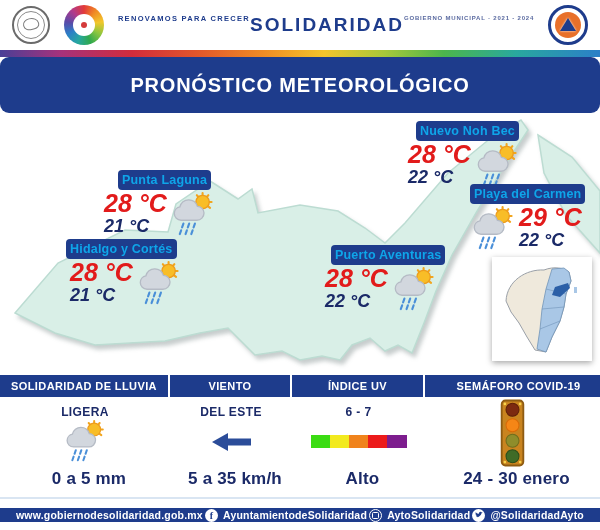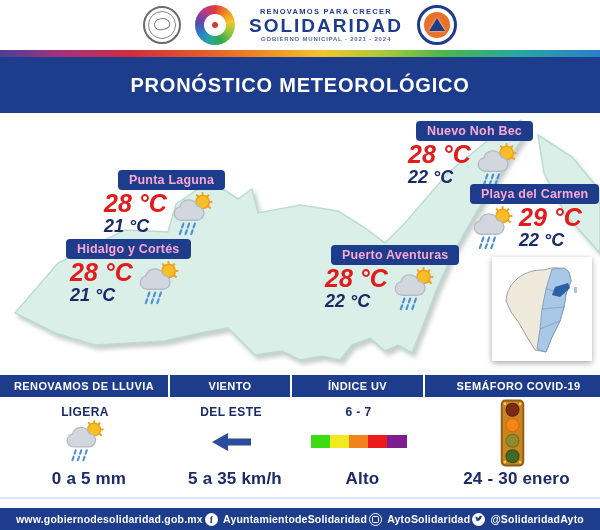--- a/index.html
+++ b/index.html
@@ -10,39 +10,39 @@
   }
   
   .top-header{height:50px;display:flex;align-items:center;justify-content:center;gap:14px;background:#fff;}
   .seal{width:38px;height:38px;border-radius:50%;border:2px solid #6b6b6b;position:relative;box-sizing:border-box;}
   .seal:before{content:"";position:absolute;inset:3px;border-radius:50%;border:1px solid #8a8a8a;}
   .seal:after{content:"";position:absolute;left:9px;top:10px;width:14px;height:10px;border-radius:50% 60% 40% 50%;border:1.5px solid #7b7b7b;transform:rotate(-15deg);}
   .color-logo{width:40px;height:40px;border-radius:50%;position:relative;
     background:conic-gradient(#e23a3a,#f08a23,#f2c72c,#8cc63f,#2fa84f,#27a7a0,#2b7fc8,#5a4aa8,#b03a8c,#e23a3a);}
   .color-logo:after{content:"";position:absolute;inset:9px;background:#fff;border-radius:50%;}
   .color-logo .dot{position:absolute;left:17px;top:17px;width:6px;height:6px;border-radius:50%;background:#d43a3a;z-index:2;}
-  .brand-block{display:flex;flex-direction:column;align-items:center;line-height:1.05;color:#1e3c8c;}
+  .brand-block{display:flex;flex-direction:row;line-height:1.05;color:#1e3c8c;}
   .brand-tag{font-size:7.5px;font-weight:bold;letter-spacing:1.3px;}
   .brand-name{font-size:19px;font-weight:bold;letter-spacing:2px;}
   .brand-sub{font-size:6px;font-weight:bold;letter-spacing:.8px;color:#5a6aa0;}
   .pc-logo{width:40px;height:40px;border-radius:50%;border:3px solid #1e3c8c;background:#fff;display:flex;align-items:center;justify-content:center;box-sizing:border-box;}
   .pc-inner{width:26px;height:26px;border-radius:50%;background:#e8702a;display:flex;align-items:center;justify-content:center;}
   .pc-tri{width:0;height:0;border-left:8px solid transparent;border-right:8px solid transparent;border-bottom:13px solid #1e3c8c;margin-top:-2px;filter:drop-shadow(0 0 1px #fff);}
   
   .rainbow{height:7px;background:linear-gradient(90deg,#4a3f96 0%,#a5327c 10%,#d22c3c 22%,#e2572b 33%,#ef8c25 44%,#f4c52c 54%,#a8c93a 64%,#4cb64c 74%,#29a89e 86%,#2b7fc8 100%);}
   
-  .banner{height:56px;background:var(--brand);color:#fff;text-align:center;display:flex;flex-direction:column;justify-content:center;gap:3px;}
+  .banner{height:56px;background:var(--brand);color:#fff;text-align:center;display:flex;flex-direction:column;justify-content:center;gap:3px;border-radius:9px;}
   .banner-title{font-size:20px;font-weight:bold;letter-spacing:.8px;}
   .banner-date{font-size:14px;font-weight:bold;letter-spacing:.4px;}
   
   .map-section{position:relative;height:256px;background:#fff;}
   .mainmap{position:absolute;inset:0;}
   .mainmap .land{filter:drop-shadow(3px 4px 2px rgba(70,90,90,.30));}
   .city{position:absolute;z-index:3;}
-  .city-label{display:inline-block;background:var(--brand);color:#f9a8d4;font-size:12.5px;font-weight:bold;padding:3px 11px;border-radius:4px;white-space:nowrap;letter-spacing:.2px;}
+  .city-label{display:inline-block;background:var(--brand);color:#0ea5e9;font-size:12.5px;font-weight:bold;padding:3px 4px;border-radius:4px;white-space:nowrap;letter-spacing:.2px;}
   .city-row{display:flex;align-items:flex-start;gap:3px;margin-top:1px;}
   .temps{display:flex;flex-direction:column;line-height:1.02;font-style:italic;}
   .temp-high{color:var(--temp-high);font-size:25px;font-weight:bold;white-space:nowrap;}
   .temp-low{color:var(--temp-low);font-size:18px;font-weight:bold;white-space:nowrap;}
   .wicon{width:46px;height:46px;}
   .city-punta{left:104px;top:57px;}
   .city-punta .city-label{margin-left:14px;}
   .city-nohbec{left:408px;top:8px;}
   .city-nohbec .city-label{margin-left:8px;}
   .city-playa{left:470px;top:71px;}
@@ -60,21 +60,21 @@
   .panel-value{font-size:12px;font-weight:bold;color:var(--temp-low);letter-spacing:.4px;}
   .panel-detail{font-size:17px;font-weight:bold;color:var(--temp-low);margin-top:auto;margin-bottom:8px;letter-spacing:.2px;padding-left:8px;}
   .rain-icon{width:44px;height:44px;margin-top:0px;}
   .wind-arrow{width:40px;height:22px;margin-top:12px;}
   .uv-bar{display:flex;width:96px;height:13px;margin-top:16px;}
   .uv-seg{flex:1;}
   .tl-svg{width:25px;height:68px;margin-top:-2px;}
   .covid-cell{padding-top:4px;}
   .pre-footer{height:11px;background:#fff;border-top:2px solid #d9e5f2;box-sizing:border-box;}
   
-  .footer{height:22px;background:var(--brand);display:flex;align-items:center;justify-content:space-between;padding:0 16px;color:#fff;}
+  .footer{height:14px;background:var(--brand);display:flex;align-items:center;justify-content:space-between;padding:0 16px;color:#fff;}
   .footer-item{display:flex;align-items:center;gap:5px;font-size:10.5px;font-weight:bold;letter-spacing:.2px;white-space:nowrap;}
   .soc{width:13px;height:13px;border-radius:50%;background:#fff;color:var(--brand);display:flex;align-items:center;justify-content:center;flex:0 0 13px;}
   .soc.fb{font-size:10px;font-weight:bold;font-family:"Liberation Serif",serif;}
   .soc.ig{background:transparent;border:1.3px solid #fff;box-sizing:border-box;position:relative;}
   .soc.ig:after{content:"";position:absolute;left:2.2px;top:2.2px;width:5px;height:5px;border:1.1px solid #fff;border-radius:1.5px;}
   .soc svg{width:9px;height:8px;}
 </style>
 </head>
 <body>
 
@@ -219,21 +219,21 @@
       <path d="M54 32 L74 37 M50 52 L72 50 M48 72 L68 64" stroke="#7194b8" stroke-width="0.6" fill="none"></path>
       <path d="M63 30 L76 26 L78 31 L68 40 L60 38 Z" fill="#2b5fa7"></path>
       <rect x="82" y="30" width="3" height="6" fill="#a9c7e6"></rect>
     </svg>
   </div>
 </div>
 
 <div class="gap-band"></div>
 
 <div class="panel-grid">
-  <div class="panel-head">RENOVAMOS DE LLUVIA</div>
+  <div class="panel-head">SOLIDARIDAD DE LLUVIA</div>
   <div class="panel-head">VIENTO</div>
   <div class="panel-head">ÍNDICE UV</div>
   <div class="panel-head last">SEMÁFORO COVID-19</div>
 </div>
 <div class="panel-grid">
   <div class="panel-cell">
     <span class="panel-value">LIGERA</span>
     <svg class="rain-icon">
         <use href="#sym-sunrain"></use>
       </svg>

